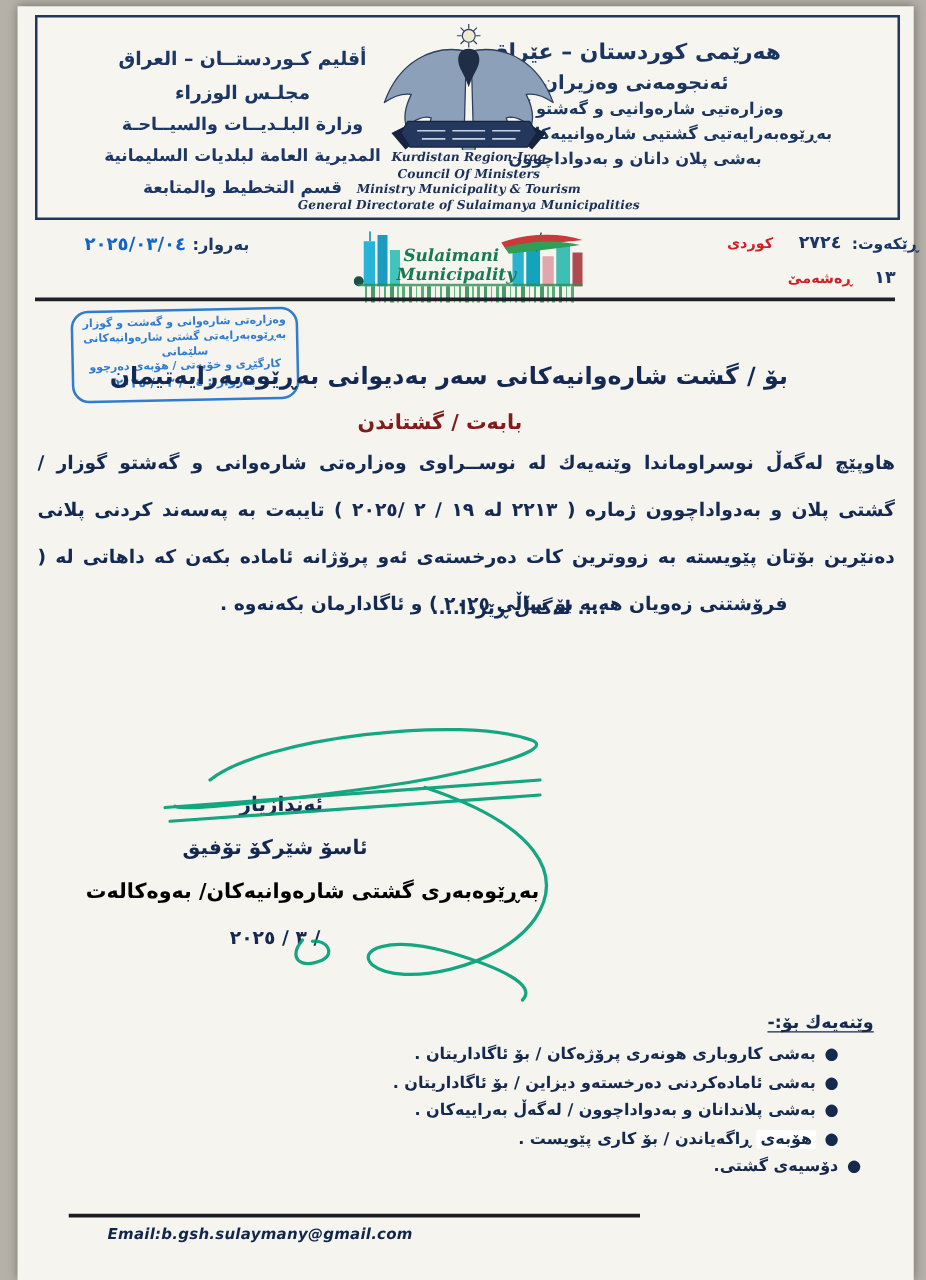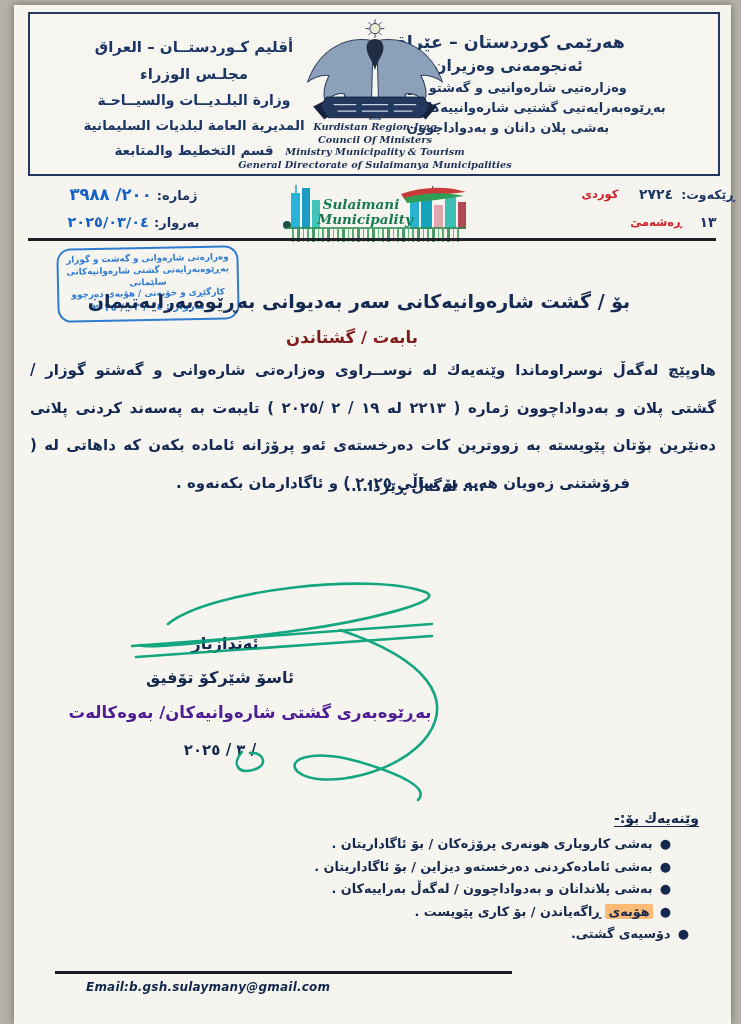--- a/index.html
+++ b/index.html
@@ -58,31 +58,31 @@
   .bline.last{text-align:right;padding-right:86px;}
   .regards{position:absolute;left:260px;top:477px;width:310px;direction:rtl;text-align:center;
            font-size:15px;font-weight:bold;color:#142a52;}
   
   .sig-svg{position:absolute;left:95px;top:560px;width:360px;height:250px;z-index:4;}
   .sig-title{position:absolute;left:150px;top:634px;width:150px;text-align:center;direction:rtl;
              font-size:16px;font-weight:bold;color:#15294e;}
   .sig-name{position:absolute;left:110px;top:668px;width:220px;text-align:center;direction:rtl;
             font-size:16px;font-weight:bold;color:#15294e;}
   .sig-pos{position:absolute;left:52px;top:703px;width:396px;text-align:center;direction:rtl;
-           font-size:16.5px;font-weight:bold;color:#4c1d95;}
+           font-size:16.5px;font-weight:bold;color:#000000;}
   .sig-date{position:absolute;left:125px;top:741px;width:190px;text-align:center;direction:rtl;
             font-size:15px;font-weight:bold;color:#15294e;}
   
   .cc{position:absolute;right:40px;top:810px;width:430px;direction:rtl;color:#15294e;font-weight:bold;}
   .cc-h{font-size:14px;text-decoration:underline;text-underline-offset:3px;
         margin-bottom:7px;padding-right:2px;}
   .cc-item{font-size:12.8px;line-height:22.5px;text-align:right;padding-right:30px;white-space:nowrap;}
   .cc-item.ind{padding-right:12px;}
   .bullet{display:inline-block;margin-left:7px;font-size:13px;}
-  .hl-green{background:#fdba74;padding:0 3px;border-radius:2px;}
+  .hl-green{background:#ffffff;padding:0 3px;border-radius:2px;}
   
   .f-line{position:absolute;left:55px;top:971px;width:457px;height:2.5px;background:#1b1b24;}
   .f-email{position:absolute;left:86px;top:980px;font-size:12px;font-weight:bold;font-style:italic;
            color:#10264a;letter-spacing:.2px;}
   .f-right{position:absolute;right:28px;top:975px;width:348px;direction:rtl;text-align:center;
            font-size:10.3px;font-weight:bold;color:#15294e;line-height:14.5px;}
 </style>
 </head>
 <body>
 
@@ -130,24 +130,20 @@
     </g>
   </svg>
   <div class="emblem-en">
     <div>Kurdistan Region-Iraq</div>
     <div>Council Of Ministers</div>
     <div>Ministry Municipality &amp; Tourism</div>
     <div>General Directorate of Sulaimanya Municipalities</div>
   </div>
 
   <div class="ref-left">
-    <div class="ref-row">
-      <span class="ref-label">ژماره:</span>
-      <span class="ref-num">٢٠٠/ ٣٩٨٨</span>
-    </div>
     <div class="ref-row">
       <span class="ref-label">بەروار:</span>
       <span class="ref-date">٢٠٢٥/٠٣/٠٤</span>
     </div>
   </div>
 
   <div class="ref-right">
     <div class="rk-label">ڕێکەوت:</div>
     <div class="rk-val">٢٧٢٤</div>
     <div class="rk-red">کوردی</div>

